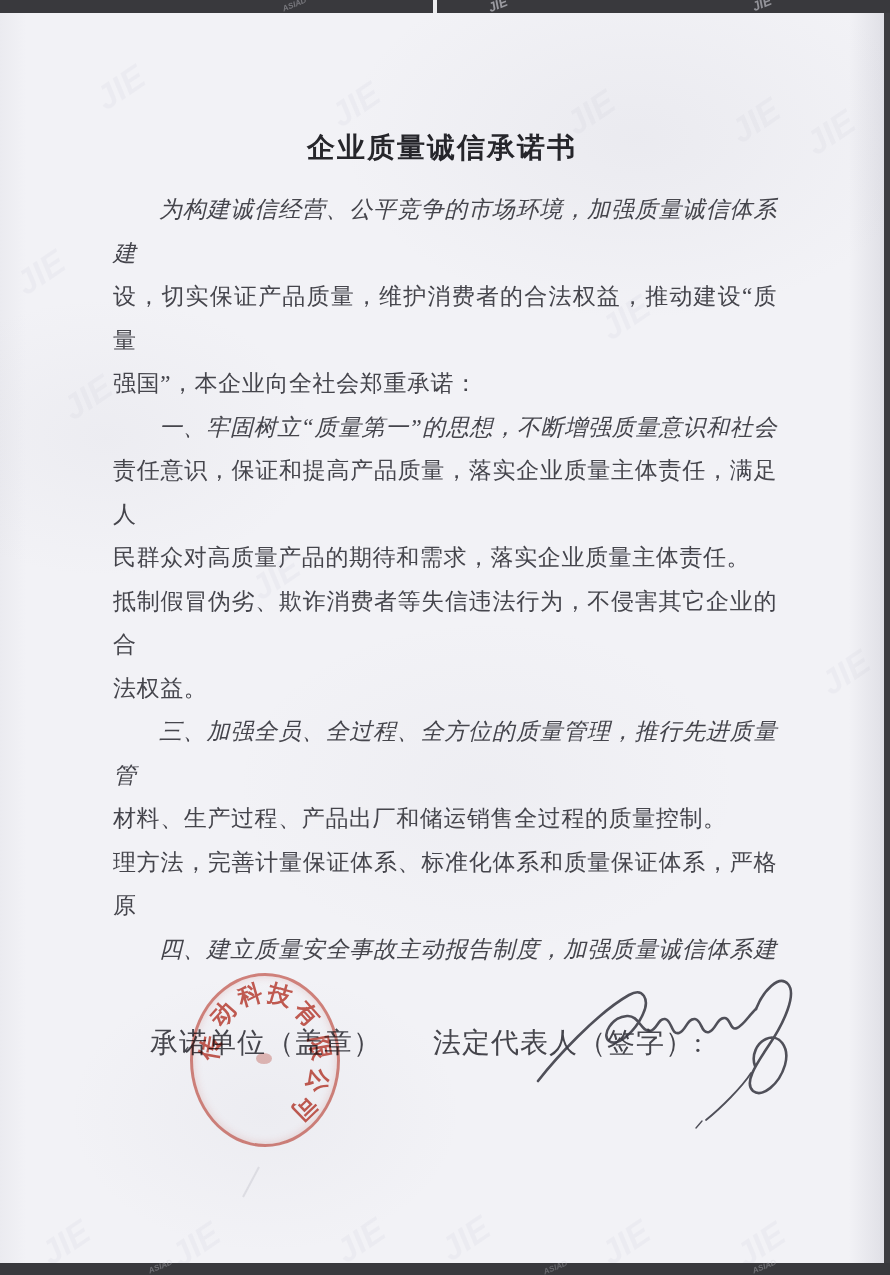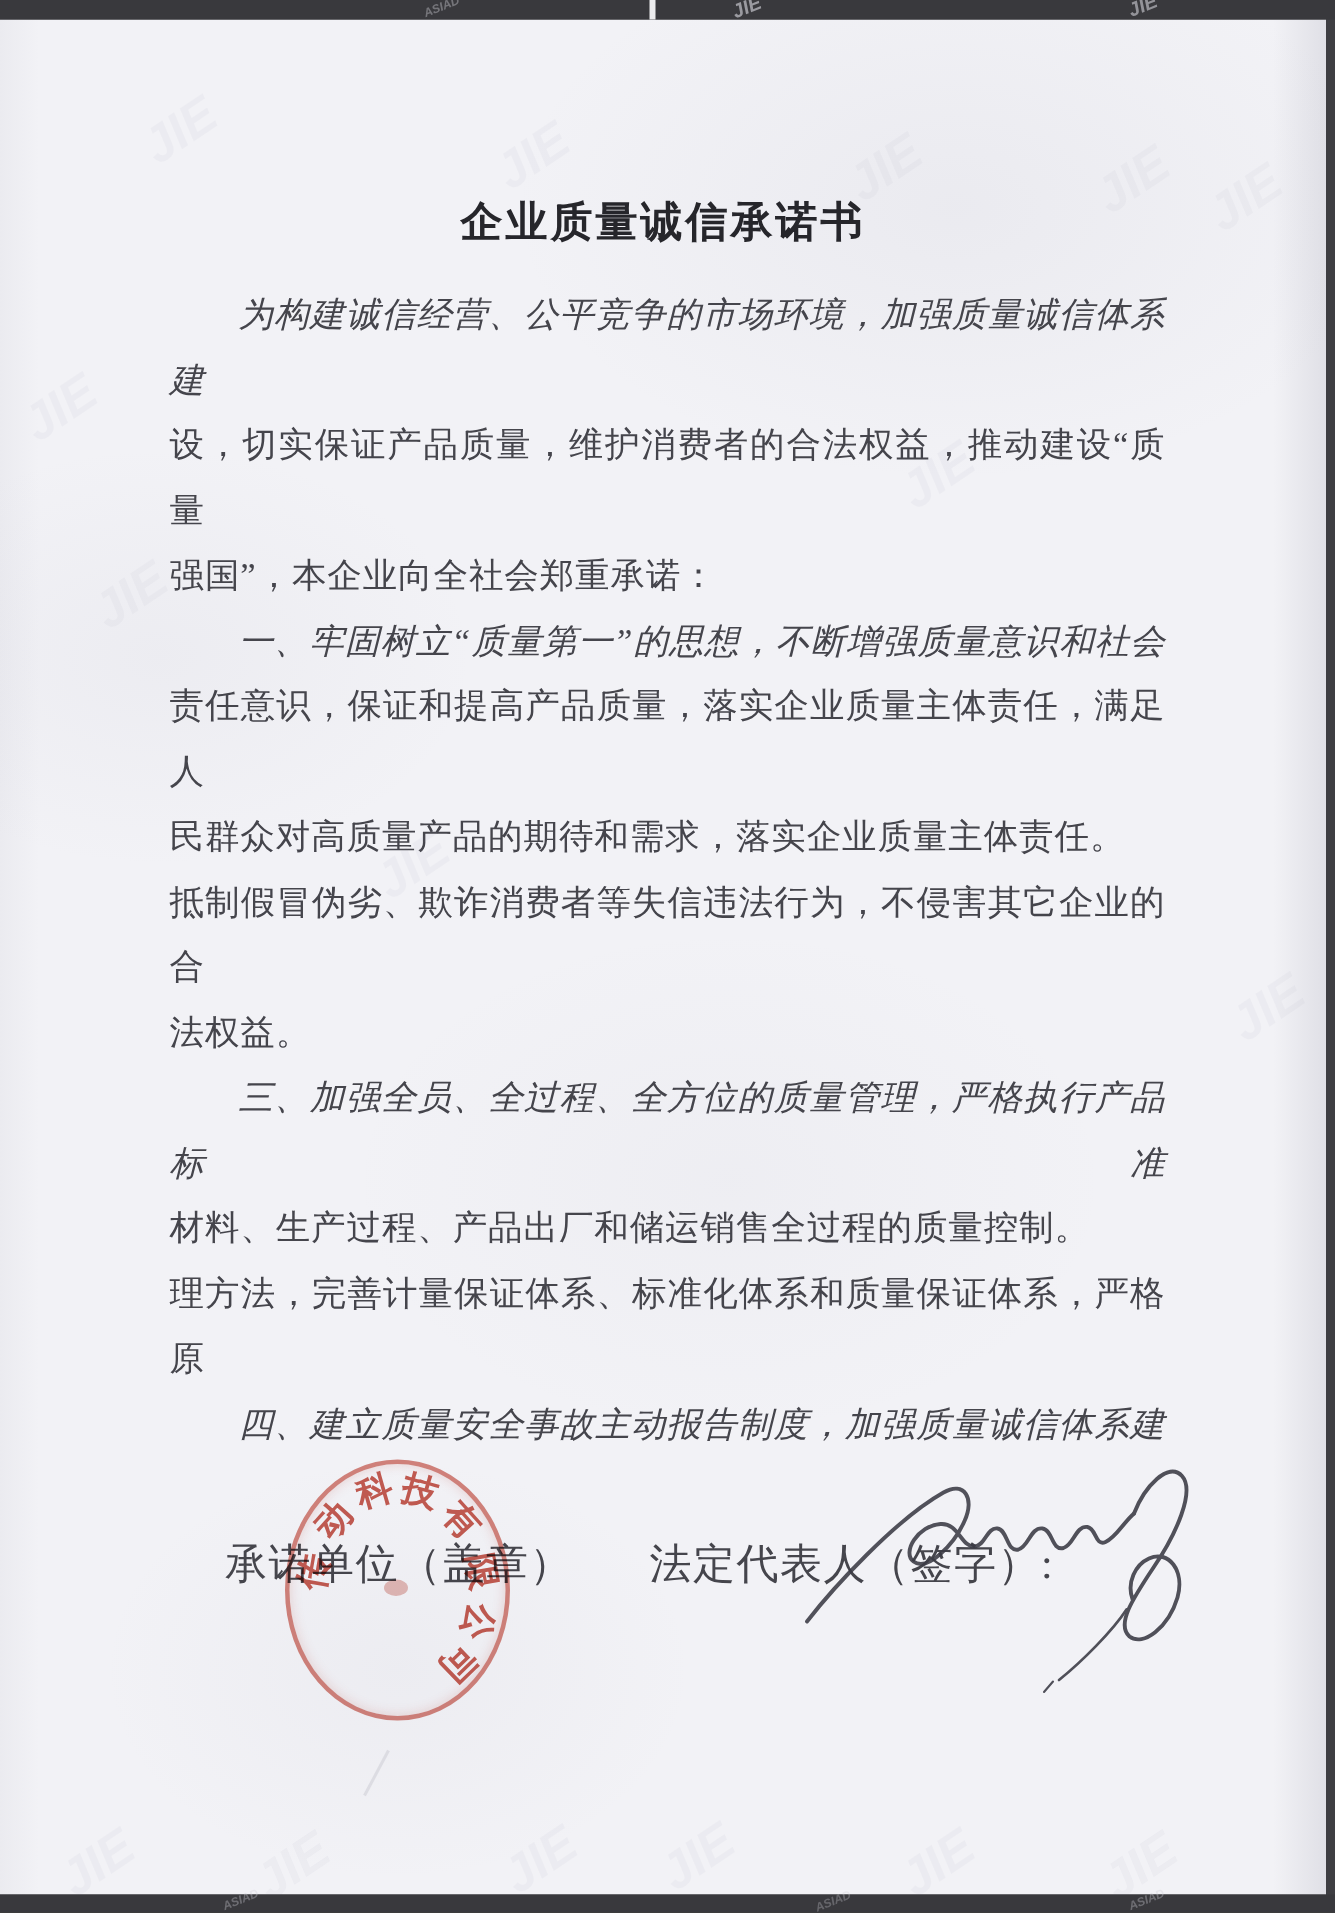--- a/index.html
+++ b/index.html
@@ -79,21 +79,21 @@
 
     <div class="body-lines" id="body-lines">
         <div class="line indent fill">为构建诚信经营、公平竞争的市场环境，加强质量诚信体系建</div>
         <div class="line fill">设，切实保证产品质量，维护消费者的合法权益，推动建设“质量</div>
         <div class="line">强国”，本企业向全社会郑重承诺：</div>
         <div class="line indent fill">一、牢固树立“质量第一”的思想，不断增强质量意识和社会</div>
         <div class="line fill">责任意识，保证和提高产品质量，落实企业质量主体责任，满足人</div>
         <div class="line">民群众对高质量产品的期待和需求，落实企业质量主体责任。</div>
         <div class="line fill">抵制假冒伪劣、欺诈消费者等失信违法行为，不侵害其它企业的合</div>
         <div class="line">法权益。</div>
-        <div class="line indent fill">三、加强全员、全过程、全方位的质量管理，严格执行产品标准</div>
+        <div class="line indent fill">三、加强全员、全过程、全方位的质量管理，推行先进质量管</div>
         <div class="line">材料、生产过程、产品出厂和储运销售全过程的质量控制。</div>
         <div class="line fill">理方法，完善计量保证体系、标准化体系和质量保证体系，严格原</div>
         <div class="line indent fill">四、建立质量安全事故主动报告制度，加强质量诚信体系建</div>
       </div>
 
     <div class="footer-label seal-label">承诺单位（盖章）</div>
     <div class="footer-label sig-label">法定代表人（签字）:</div>
 
     <div class="stamp" id="stamp">
       <div class="stamp-ring"></div>

